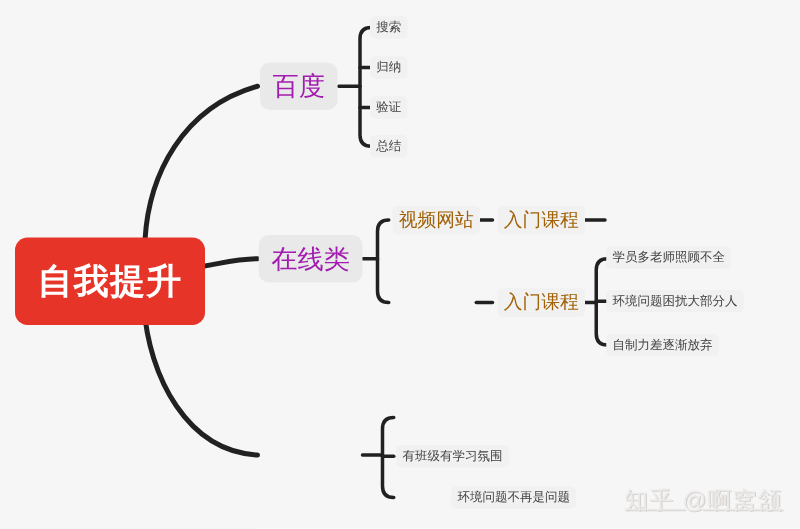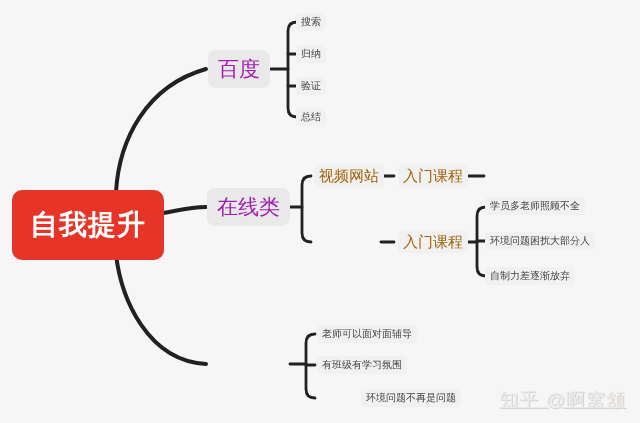--- a/index.html
+++ b/index.html
@@ -121,19 +121,18 @@
   <div class="node leaf-node" style="left:296px; top:117px;text-align:right;">总结</div>
 
   <div class="node branch-node" style="left:207px; top:207px;">在线类</div>
   <div class="node sub-node" style="left:314px; top:176px;">视频网站</div>
   <div class="node sub-node" style="left:398px; top:176px;">入门课程</div>
   <div class="node sub-node" style="left:398px; top:242px;">入门课程</div>
   <div class="node leaf-node" style="left:485px; top:206px;">学员多老师照顾不全</div>
   <div class="node leaf-node" style="left:485px; top:241px;text-align:right;">环境问题困扰大部分人</div>
   <div class="node leaf-node" style="left:485px; top:276px;">自制力差逐渐放弃</div>
 
-  <div class="node leaf-node" style="left:317px; top:334px;">老师可以面对面辅导</div>
   <div class="node leaf-node" style="left:317px; top:365px;">有班级有学习氛围</div>
   <div class="node leaf-node" style="left:317px; top:398px;margin-left:44px;">环境问题不再是问题</div>
 
   <div class="watermark">知乎 @啊窝颔</div>
 
 </div>
 
 </body></html>

